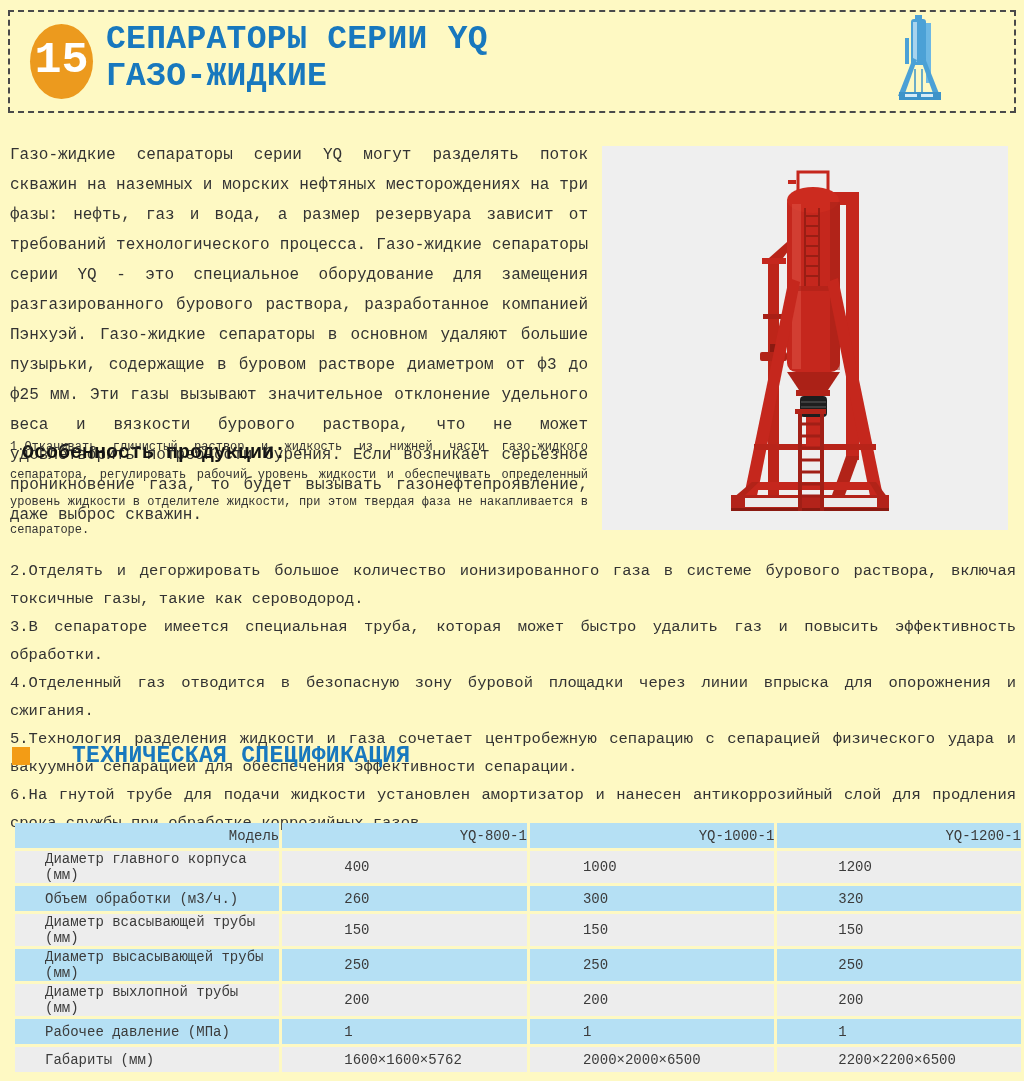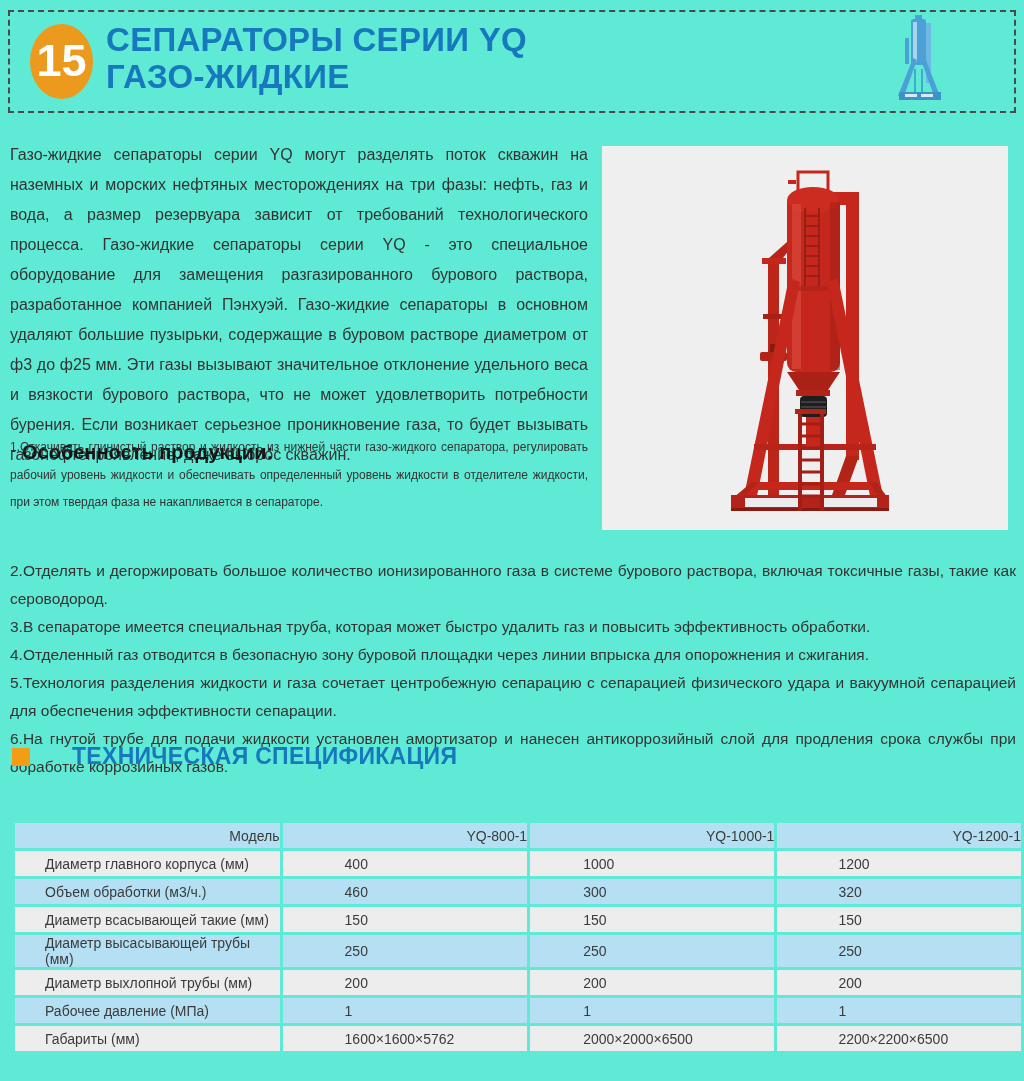--- a/index.html
+++ b/index.html
@@ -1,17 +1,17 @@
 <!DOCTYPE html>
 <html><head>
 <meta charset="utf-8">
 <style>
   html,body{margin:0;padding:0;background:#fff;}
-  #page{position:relative;width:1024px;height:1081px;background:#5eead4;
-        font-family:Liberation Sans, sans-serif;overflow:hidden;}
+  #page{position:relative;width:1024px;height:1081px;background:#fef9c3;
+        font-family:Liberation Mono, monospace;overflow:hidden;}
 
   
   .header-box{position:absolute;left:8px;top:10px;width:1008px;height:103px;
               border:2px dashed #4a4a4a;box-sizing:border-box;}
   .badge{position:absolute;left:20px;top:12px;width:63px;height:75px;background:#EC9A1E;
          border-radius:50%;color:#fff;font-size:45px;font-weight:bold;text-align:center;line-height:74px;}
   .title{position:absolute;left:96px;top:9px;color:#1878BE;font-weight:bold;
          font-size:33px;line-height:37px;letter-spacing:.3px;}
   .title span{display:block;}
   .thumb{position:absolute;left:881px;top:2px;width:57px;height:94px;}
@@ -175,26 +175,26 @@
     </thead>
     <tbody>
       <tr>
         <td class="c0">Диаметр главного корпуса (мм)</td>
         <td class="c1">400</td>
         <td class="c2">1000</td>
         <td class="c3">1200</td>
       </tr>
       <tr>
         <td class="c0">Объем обработки (м3/ч.)</td>
-        <td class="c1">460</td>
+        <td class="c1">260</td>
         <td class="c2">300</td>
         <td class="c3">320</td>
       </tr>
       <tr>
-        <td class="c0">Диаметр всасывающей такие (мм)</td>
+        <td class="c0">Диаметр всасывающей трубы (мм)</td>
         <td class="c1">150</td>
         <td class="c2">150</td>
         <td class="c3">150</td>
       </tr>
       <tr>
         <td class="c0">Диаметр высасывающей трубы (мм)</td>
         <td class="c1">250</td>
         <td class="c2">250</td>
         <td class="c3">250</td>
       </tr>

